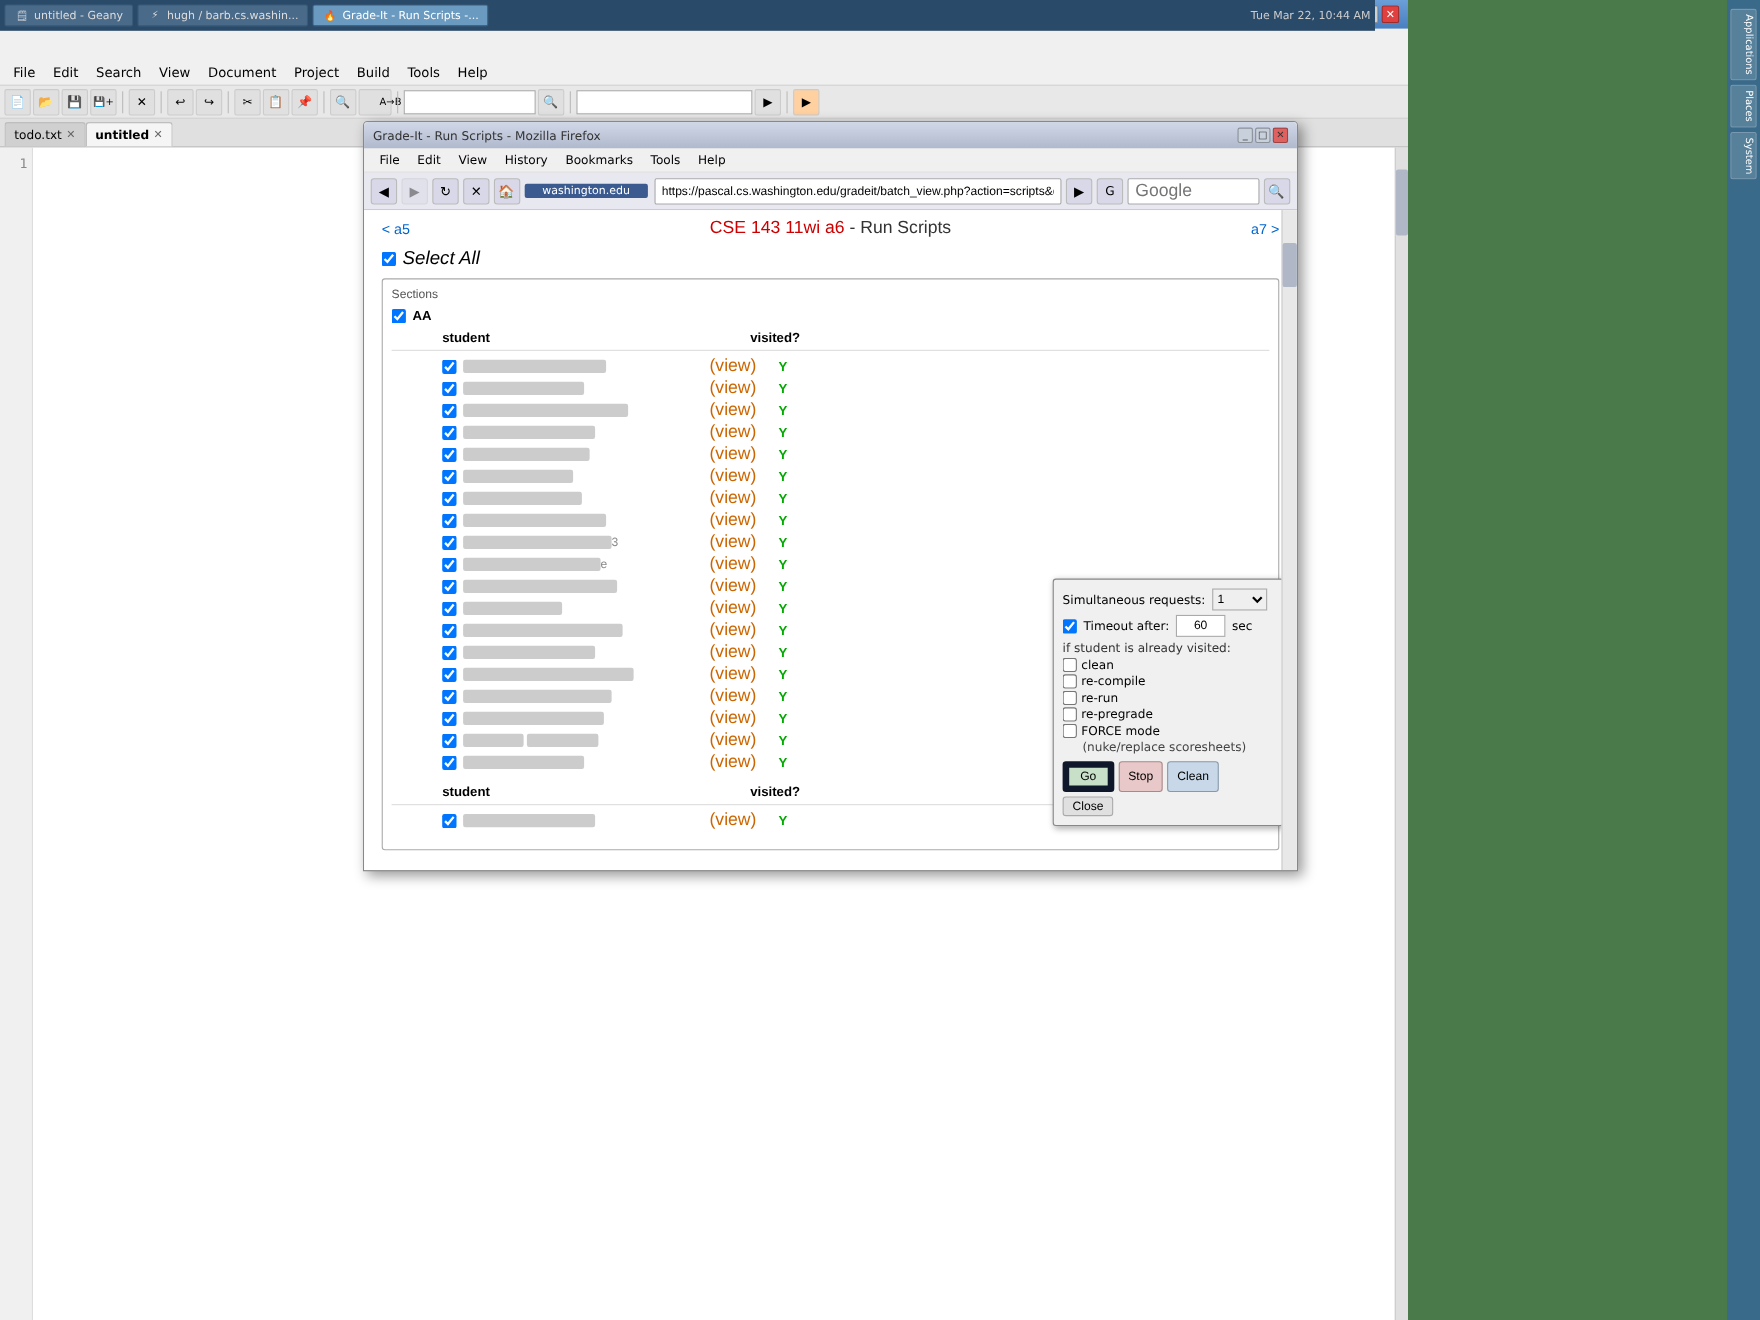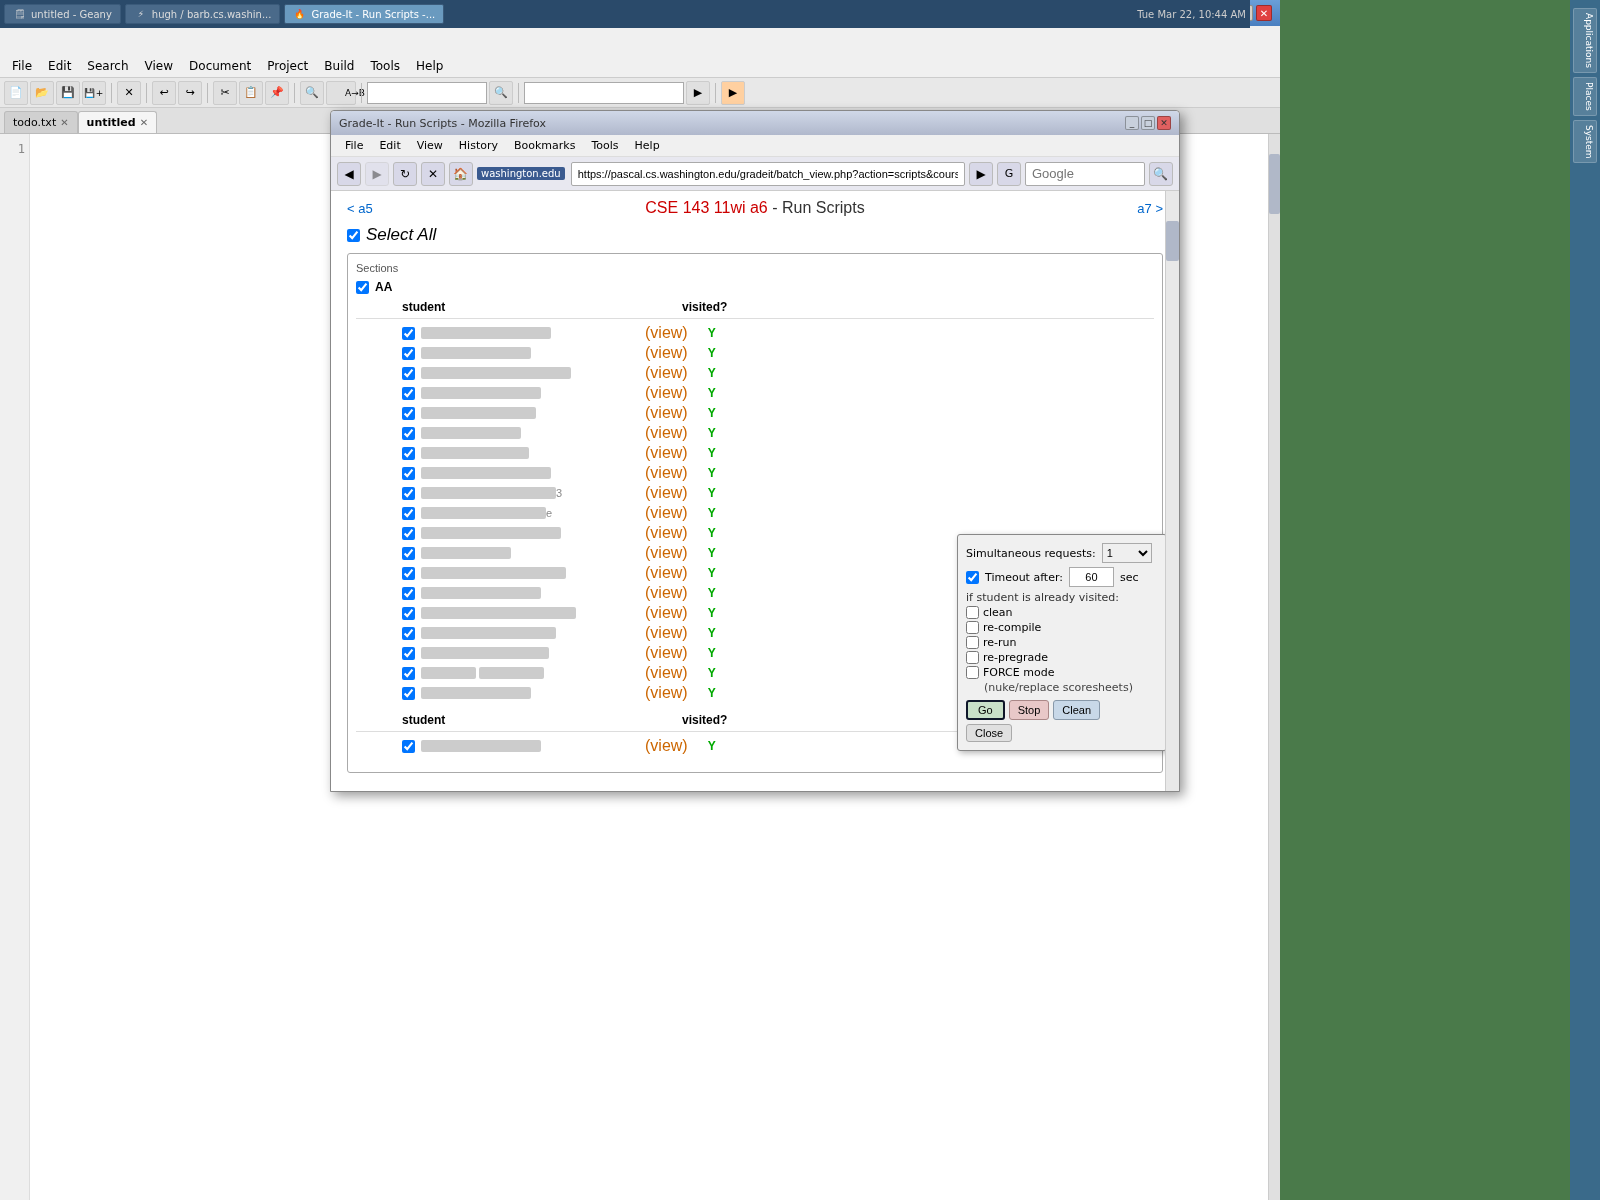--- a/index.html
+++ b/index.html
@@ -229,29 +229,29 @@
       background: #fff;
       font-size: 11px;
       padding: 0 6px;
       border-radius: 2px;
     }
     .ff-search {
       width: 120px;
       height: 24px;
       border: 1px solid #aaa;
       background: #fff;
-      font-size: 13px;
+      font-size: 16px;
       padding: 0 6px;
       border-radius: 2px;
     }
     .site-badge {
       background: #3a5a90;
       color: #fff;
       font-size: 10px;
-      padding: 1px 4px;
+      padding: 1px 16px;
       border-radius: 2px;
       margin-right: 2px;
     }
 
     .ff-menubar {
       background: #f0f0f0;
       border-bottom: 1px solid #ddd;
       display: flex;
       align-items: center;
       height: 22px;
@@ -395,21 +395,21 @@
       gap: 4px;
       margin-bottom: 2px;
     }
     .opt-section-title {
       font-size: 11px;
       color: #333;
       margin: 4px 0 2px 0;
     }
     .btn-go {
       background: #c8e0c8;
-      border: 2px solid #0f172a;
+      border: 6px solid #0f172a;
       border-radius: 3px;
       padding: 2px 10px;
       font-size: 11px;
       cursor: pointer;
     }
     .btn-stop {
       background: #e8c8c8;
       border: 1px solid #aa8888;
       border-radius: 3px;
       padding: 2px 8px;

